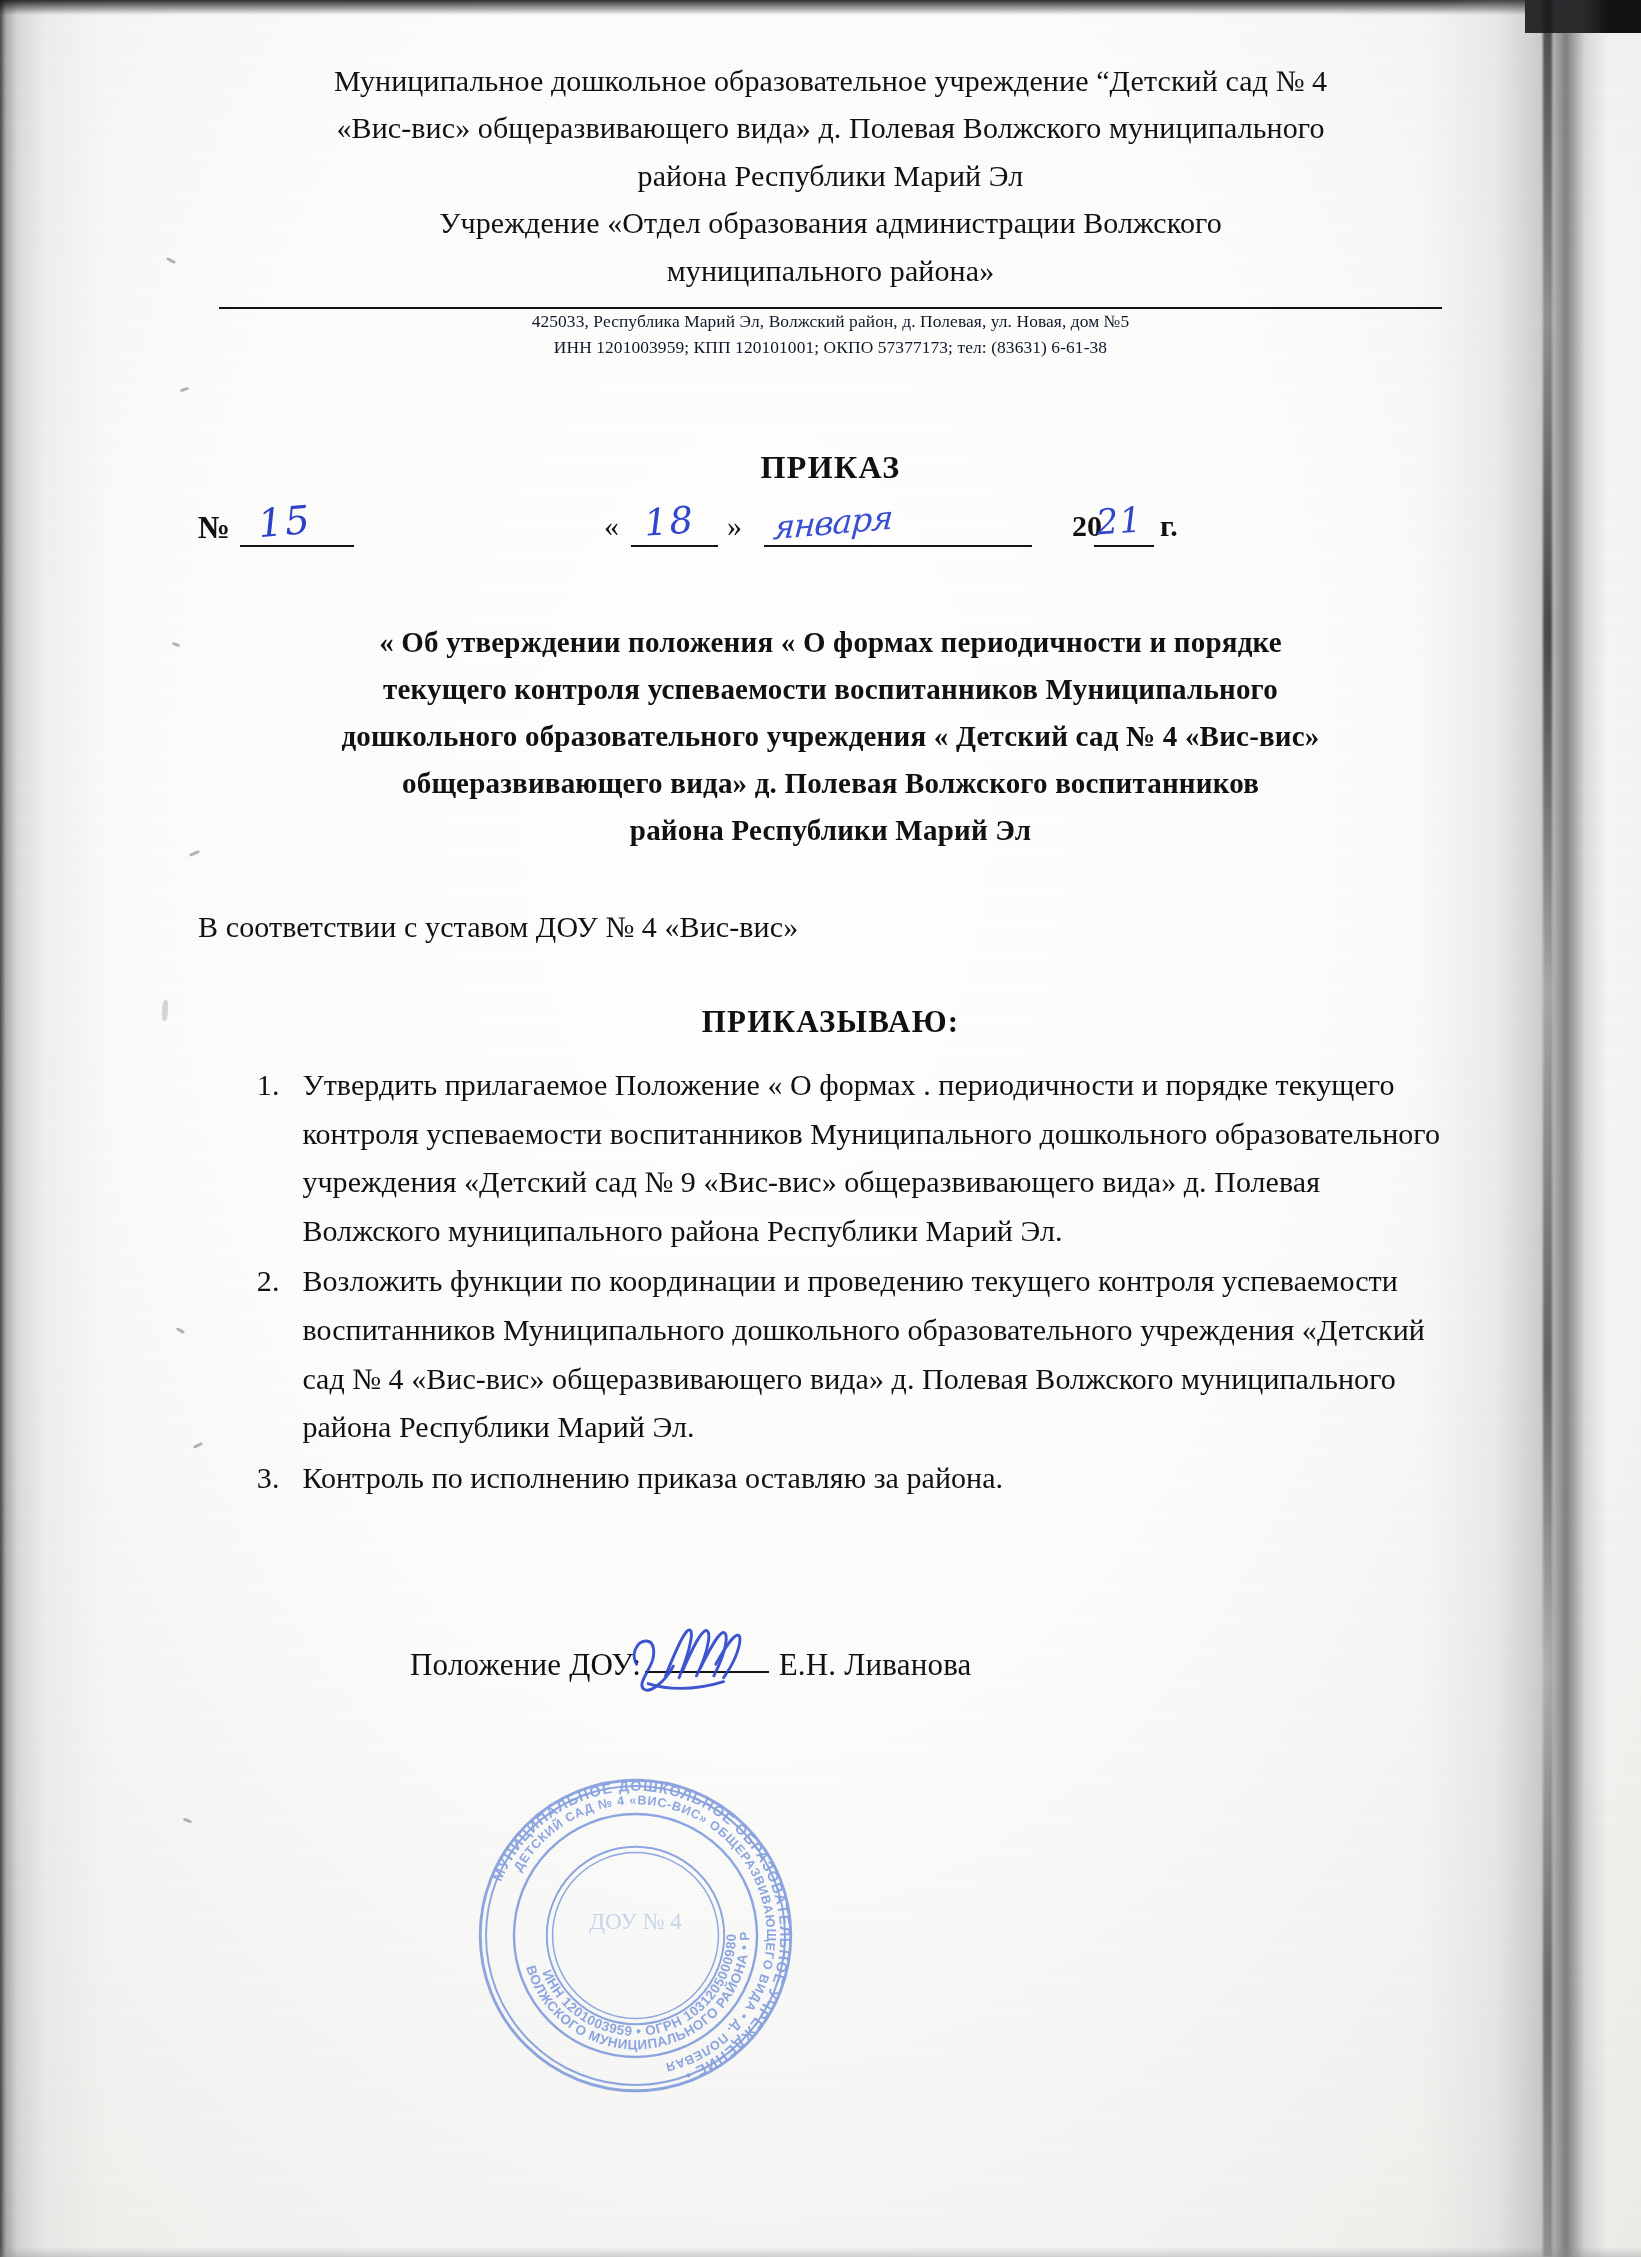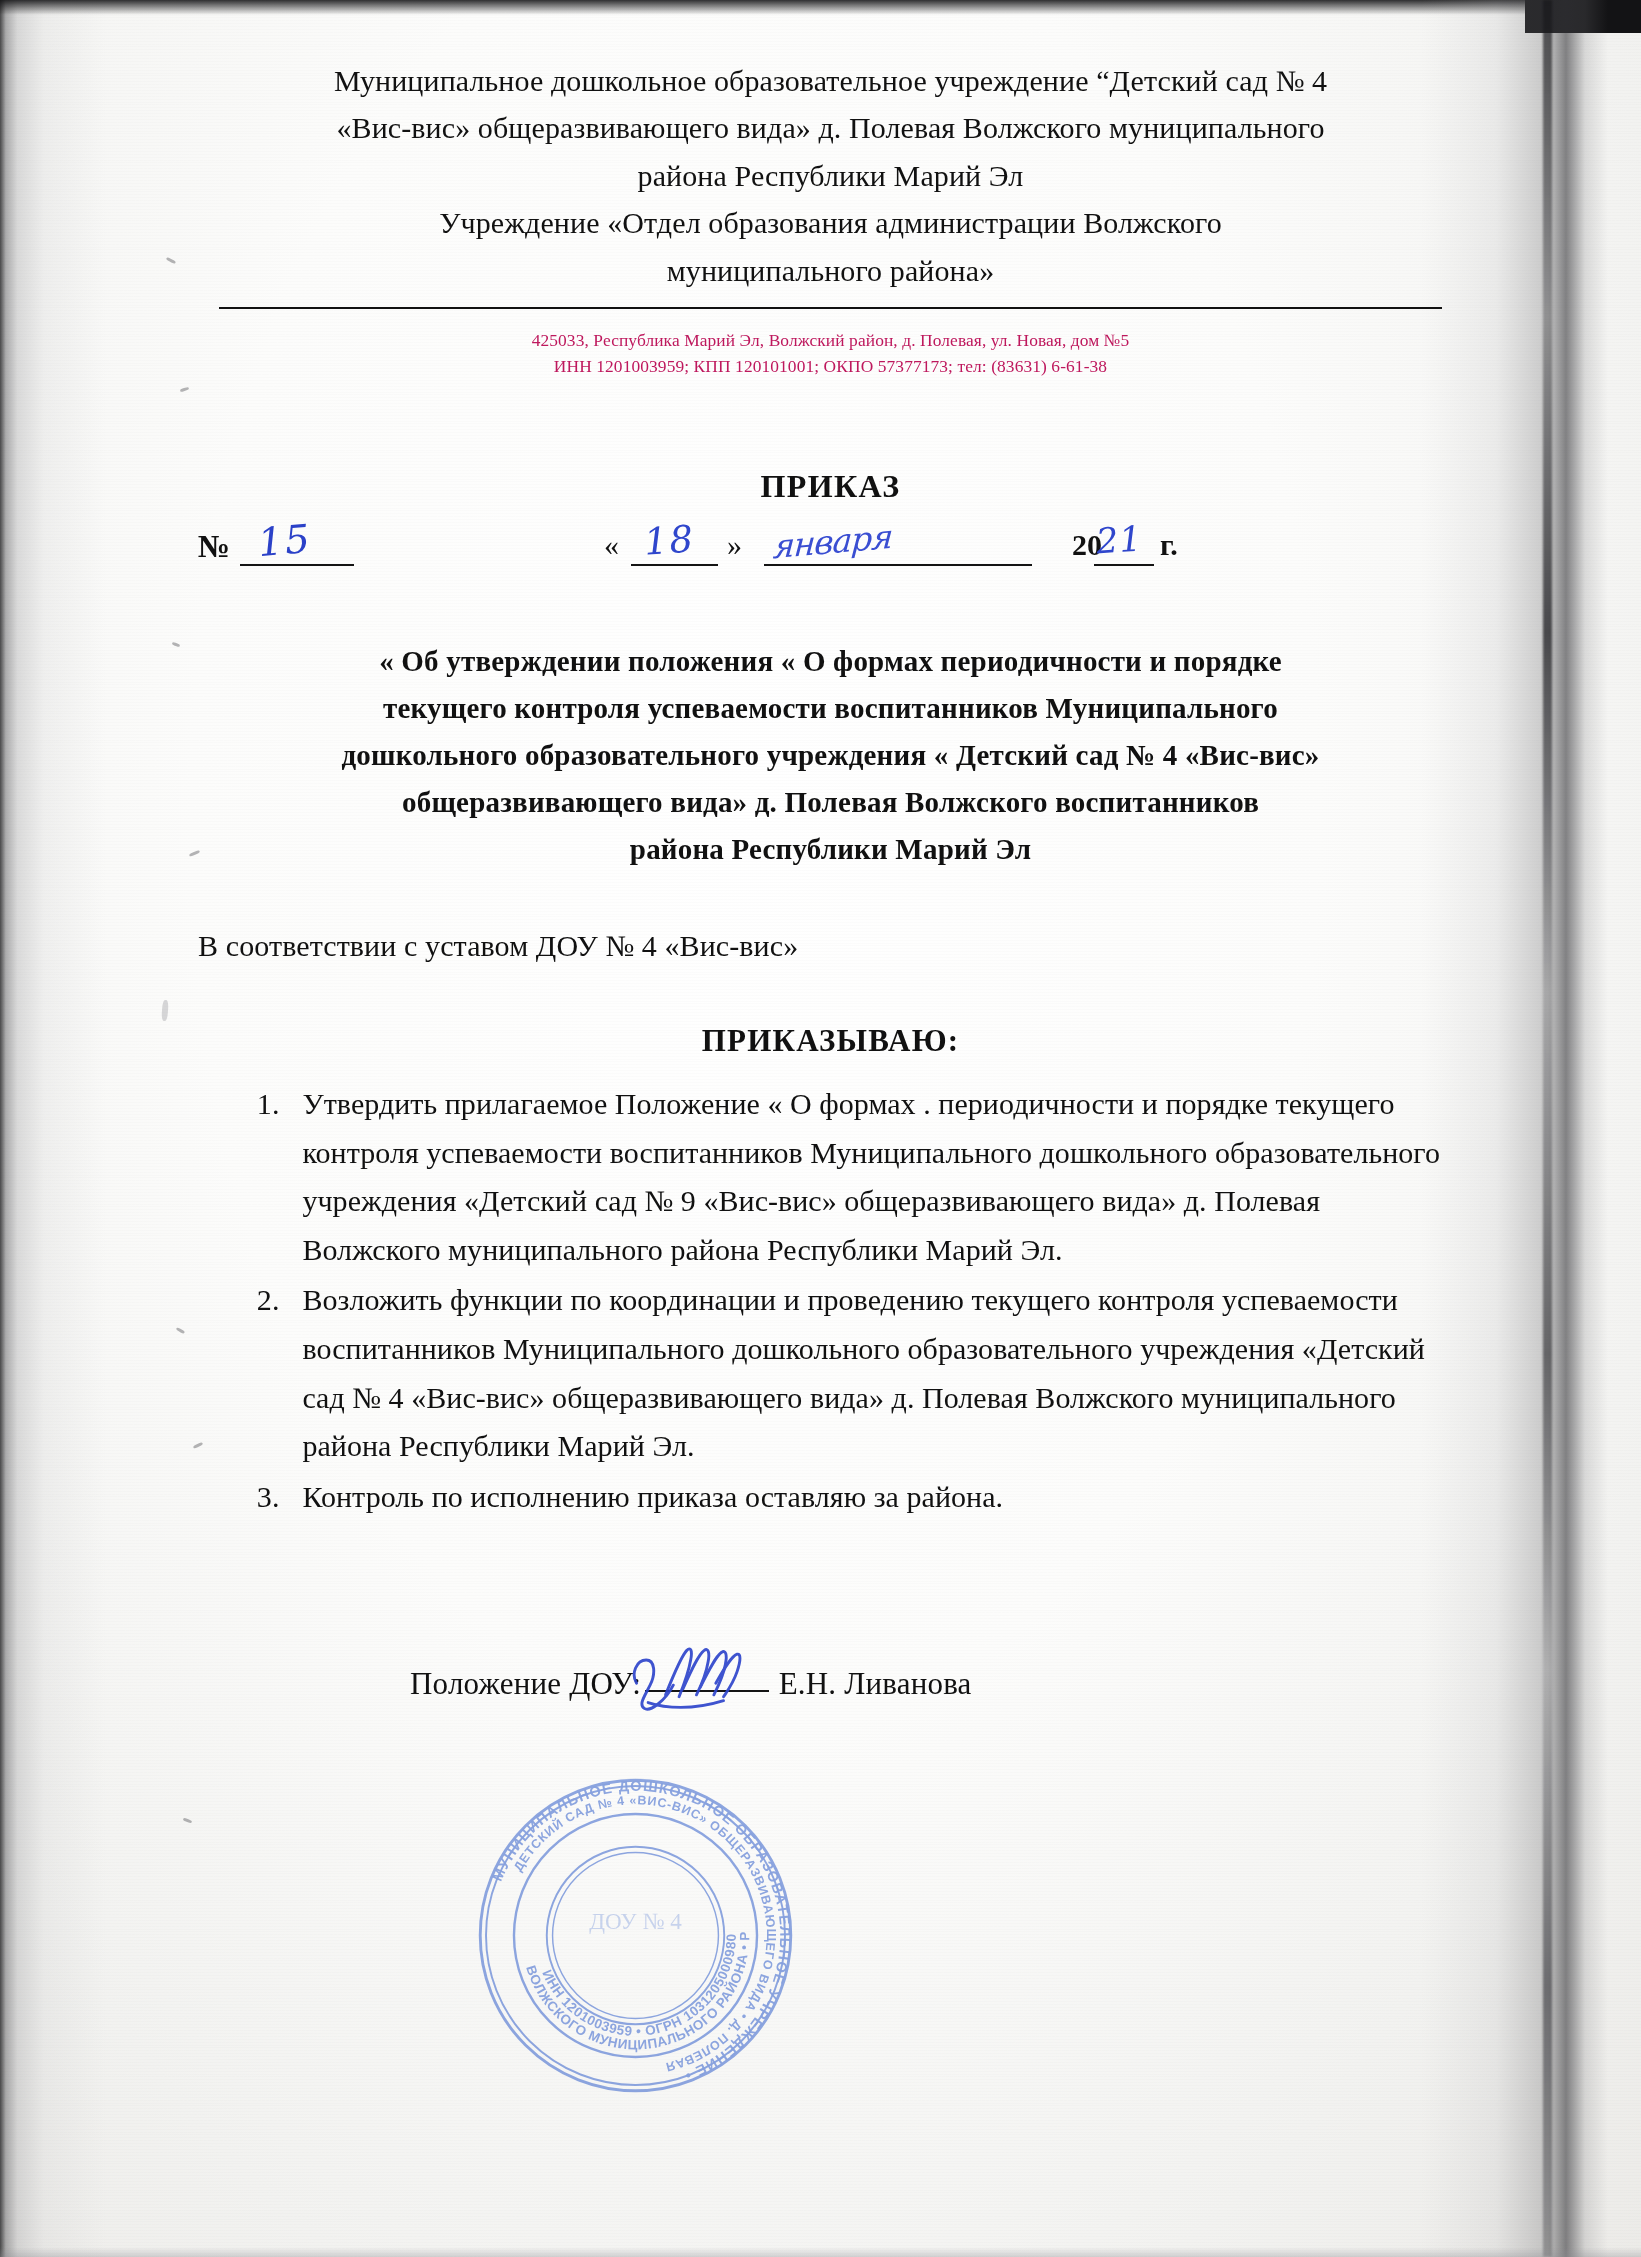--- a/index.html
+++ b/index.html
@@ -126,26 +126,26 @@
     letter-spacing: 0.1px;
   }
   .org-header .ln { display: block; }
 
   .rule {
     margin: 13.5px 21px 0 21px;
     border-top: 2.9px solid #121212;
   }
 
   .fineprint {
-    margin-top: 19px;
+    margin-top: 0;
     text-align: center;
     font-size: 17.4px;
     line-height: 1.45;
     letter-spacing: 0.1px;
-    color: #be185d;
+    color: #0f172a;
   }
   .fineprint .ln { display: block; }
 
   .doc-title {
     margin-top: 89px;
     text-align: center;
     font-size: 32px;
     font-weight: bold;
     letter-spacing: 1.4px;
   }

